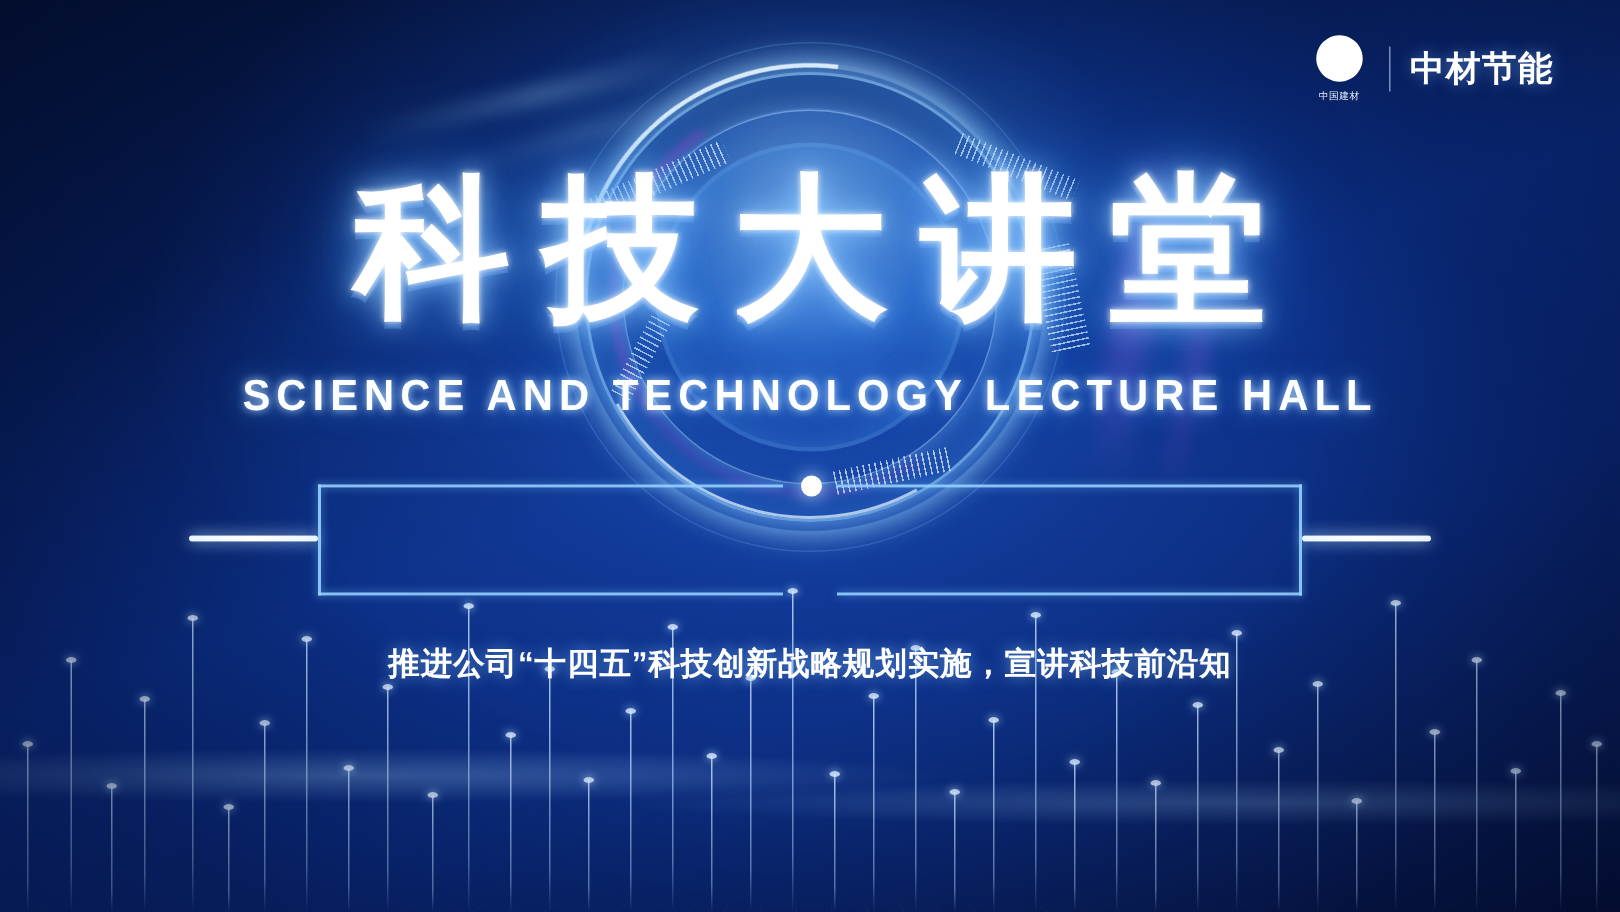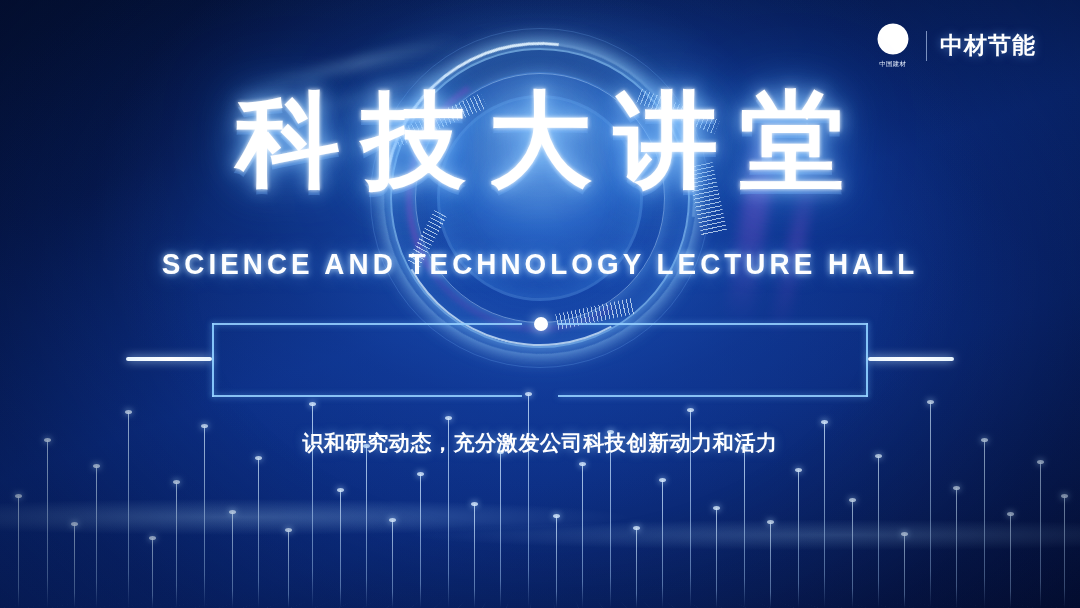--- a/index.html
+++ b/index.html
@@ -130,21 +130,21 @@
     margin-top:3px;white-space:nowrap;transform:scale(.92);
   }
   .logo-div{width:1px;height:30px;background:rgba(200,222,255,0.6);}
   .logo-name{
     font-size:23px;font-weight:700;color:#ffffff;letter-spacing:1px;white-space:nowrap;
     text-shadow:0 0 10px rgba(130,190,255,0.5);
   }
 
   
   .title{
-    position:absolute;left:0;right:0;top:88px;
+    position:absolute;left:0;right:0;top:114px;
     text-align:center;
     font-size:104px;line-height:1;font-weight:900;
     color:#ffffff;
     letter-spacing:22px;text-indent:22px;
     white-space:nowrap;
     text-shadow:
       0 0 4px rgba(255,255,255,0.95),
       0 0 18px rgba(150,205,255,0.95),
       0 0 40px rgba(90,170,255,0.8),
       0 0 70px rgba(50,130,240,0.55),
@@ -318,16 +318,16 @@
     <div class="fr-line fr-h top-r"></div>
     <div class="fr-line fr-h bot-l"></div>
     <div class="fr-line fr-h bot-r"></div>
     <div class="fr-dot"></div>
     <div class="fr-out l"></div>
     <div class="fr-out r"></div>
   </div>
 
 
   <div class="desc">
-    <div>识和研究动态，充分激发公司科技创新动力和活力</div>
+    <div>推进公司“十四五”科技创新战略规划实施，宣讲科技前沿知</div>
   </div>
 
 </div>
 
 </body></html>

